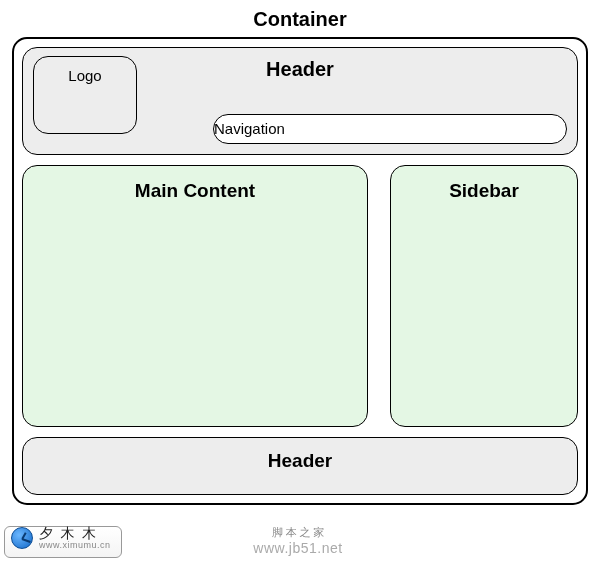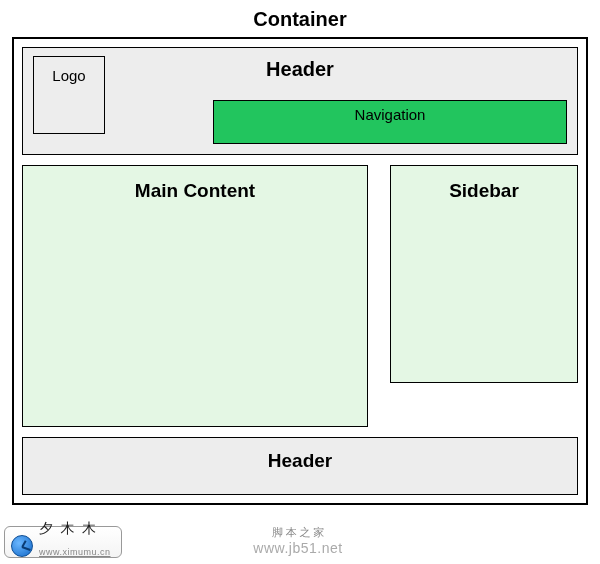--- a/index.html
+++ b/index.html
@@ -1,15 +1,15 @@
 <!DOCTYPE html>
 <html><head>
 <meta charset="utf-8">
 <style>
-  * { box-sizing: border-box; }
+  * { box-sizing: border-box; border-radius: 15px; }
   body {
     margin: 0;
     padding: 0;
     font-family: Tahoma, Verdana, Arial, sans-serif;
     background: #ffffff;
     width: 600px;
     height: 564px;
     position: relative;
     overflow: hidden;
   }
@@ -30,45 +30,45 @@
     border: 1px solid #000;
     background: #ededed;
     position: relative;
     padding: 8px 10px 10px 10px;
     height: 108px;
   }
   .logo-box {
     position: absolute;
     top: 8px;
     left: 10px;
-    width: 72px;
+    width: 104px;
     height: 78px;
     border: 1px solid #000;
     background: #ededed;
     text-align: center;
     padding-top: 10px;
     font-size: 15px;
     color: #000;
   }
   .header-title {
     text-align: center;
     font-weight: bold;
     font-size: 20px;
     color: #000;
     margin-top: 2px;
   }
   .nav-box {
     position: absolute;
     left: 190px;
     right: 10px;
     bottom: 10px;
-    height: 44px;
-    border: 1px solid #000;
-    background: #22c55e;
-    text-align: center;
+    height: 30px;
+    border: 1px solid #000;
+    background: #ffffff;
+    text-align: left;
     font-size: 15px;
     line-height: 28px;
     color: #000;
   }
   .main-row {
     display: flex;
     gap: 22px;
     margin-top: 10px;
   }
   .main-content {
@@ -77,21 +77,21 @@
     border: 1px solid #000;
     background: #e4f7e4;
     text-align: center;
     font-weight: bold;
     font-size: 19px;
     color: #000;
     padding-top: 14px;
   }
   .sidebar {
     flex: 0 0 188px;
-    height: 218px;
+    height: 262px;
     border: 1px solid #000;
     background: #e4f7e4;
     text-align: center;
     font-weight: bold;
     font-size: 19px;
     color: #000;
     padding-top: 14px;
   }
   .footer-box {
     margin-top: 10px;
@@ -114,21 +114,21 @@
   .wm-left {
     position: absolute;
     left: 0;
     bottom: 0;
     width: 118px;
     height: 32px;
     border: 1px solid #999;
     border-radius: 6px;
     background: linear-gradient(#ffffff,#f4f4f4);
     display: flex;
-    align-items: flex-end;
+    align-items: flex-start;
     padding: 0 6px;
     gap: 6px;
   }
   .wm-clock {
     width: 22px;
     height: 22px;
     border-radius: 50%;
     background: radial-gradient(circle at 35% 35%, #6bb7ff, #1167c7);
     border: 1px solid #0d4d94;
     position: relative;
@@ -149,22 +149,21 @@
     font-size: 14px;
     color: #222;
     letter-spacing: 2px;
     line-height: 1;
   }
   .wm-url {
     font-size: 9px;
     color: #888;
     letter-spacing: 0.5px;
     line-height: 1;
-    margin-top: 12px;
-    text-decoration: underline;
+    margin-top: 0;
   }
   .wm-col { display:flex; flex-direction:column; }
   .wm-center {
     position: absolute;
     left: 50%;
     transform: translateX(-50%);
     bottom: 2px;
     text-align: center;
     font-size: 11px;
     color: #888;

